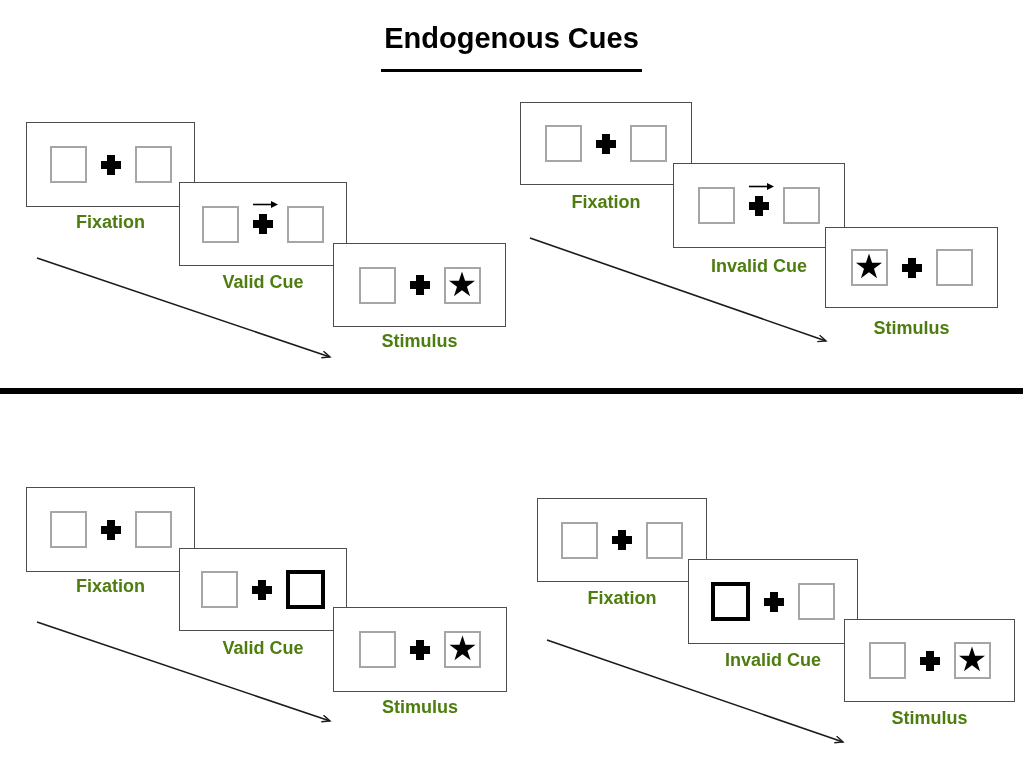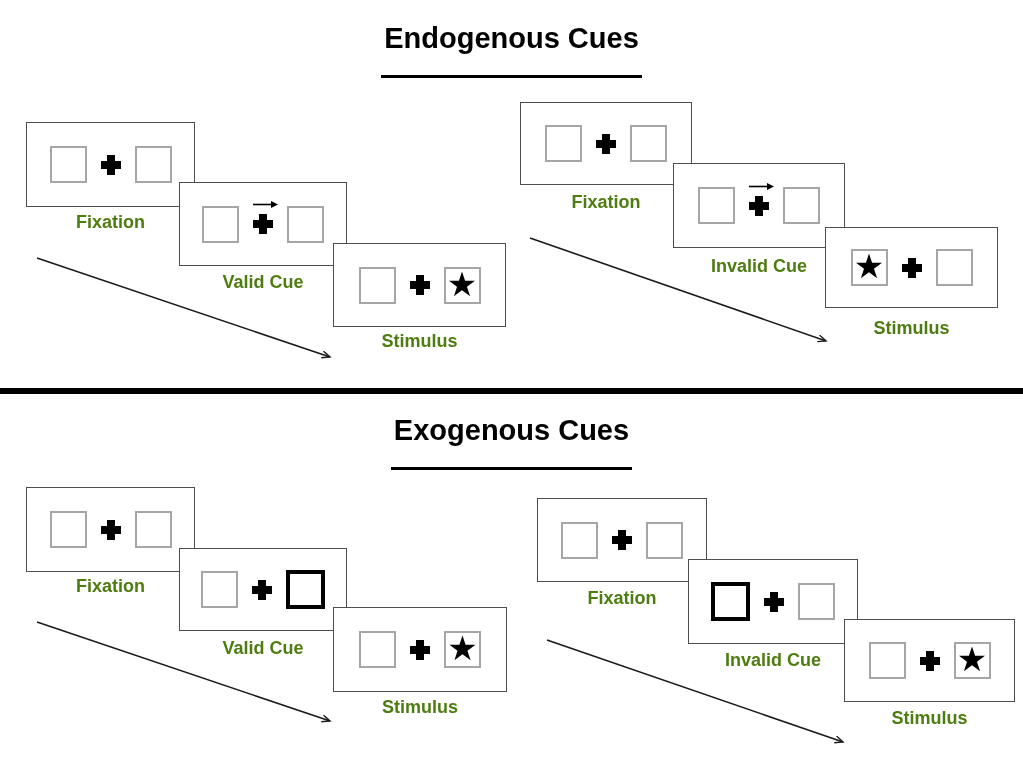--- a/index.html
+++ b/index.html
@@ -4,21 +4,21 @@
 <style>
   html,body{margin:0;padding:0;background:#fff;}
   .canvas{
     position:relative;width:1023px;height:767px;background:#ffffff;
     font-family:"Liberation Sans",sans-serif;overflow:hidden;
   }
   .title{
     position:absolute;left:0;width:100%;text-align:center;
     font-size:29px;font-weight:bold;color:#000;
   }
-  .title span{display:inline-block;border-bottom:3px solid #000;padding:0 3px 20px 3px;}
+  .title span{display:inline-block;border-bottom:3px solid #000;padding:0 3px 14px 3px;}
   .divider{position:absolute;left:0;width:100%;height:6px;background:#000;}
   .panel{
     position:absolute;background:#fff;border:1.5px solid #4d4d4d;
     display:flex;align-items:center;justify-content:center;gap:14px;
     box-sizing:border-box;
   }
   .box{
     width:37px;height:37px;border:2px solid #a6a6a6;background:#fff;
     box-sizing:border-box;display:flex;align-items:center;justify-content:center;
   }
@@ -55,23 +55,20 @@
     <line x1="37" y1="258" x2="330" y2="357" stroke="#1a1a1a" stroke-width="1.6" marker-end="url(#ah)"></line>
     <line x1="530" y1="238" x2="826" y2="341" stroke="#1a1a1a" stroke-width="1.6" marker-end="url(#ah)"></line>
     <line x1="37" y1="622" x2="330" y2="721" stroke="#1a1a1a" stroke-width="1.6" marker-end="url(#ah)"></line>
     <line x1="547" y1="640" x2="843" y2="742" stroke="#1a1a1a" stroke-width="1.6" marker-end="url(#ah)"></line>
   </svg>
 
   <div class="title" style="top:22px;">
     <span>Endogenous Cues</span>
   </div>
   <div class="divider" style="top:388px;"></div>
-  <div class="title" style="top:414px;">
-    <span>Exogenous Cues</span>
-  </div>
 
   <div class="panel" style="left:26px;top:122px;width:169px;height:85px;">
     <div class="box"></div>
     <div class="cross-wrap"></div>
     <div class="box"></div>
   </div>
   <div class="plabel" style="left:26px;top:212px;width:169px;">Fixation</div>
 
   <div class="panel" style="left:179px;top:182px;width:168px;height:84px;">
     <div class="box"></div>

